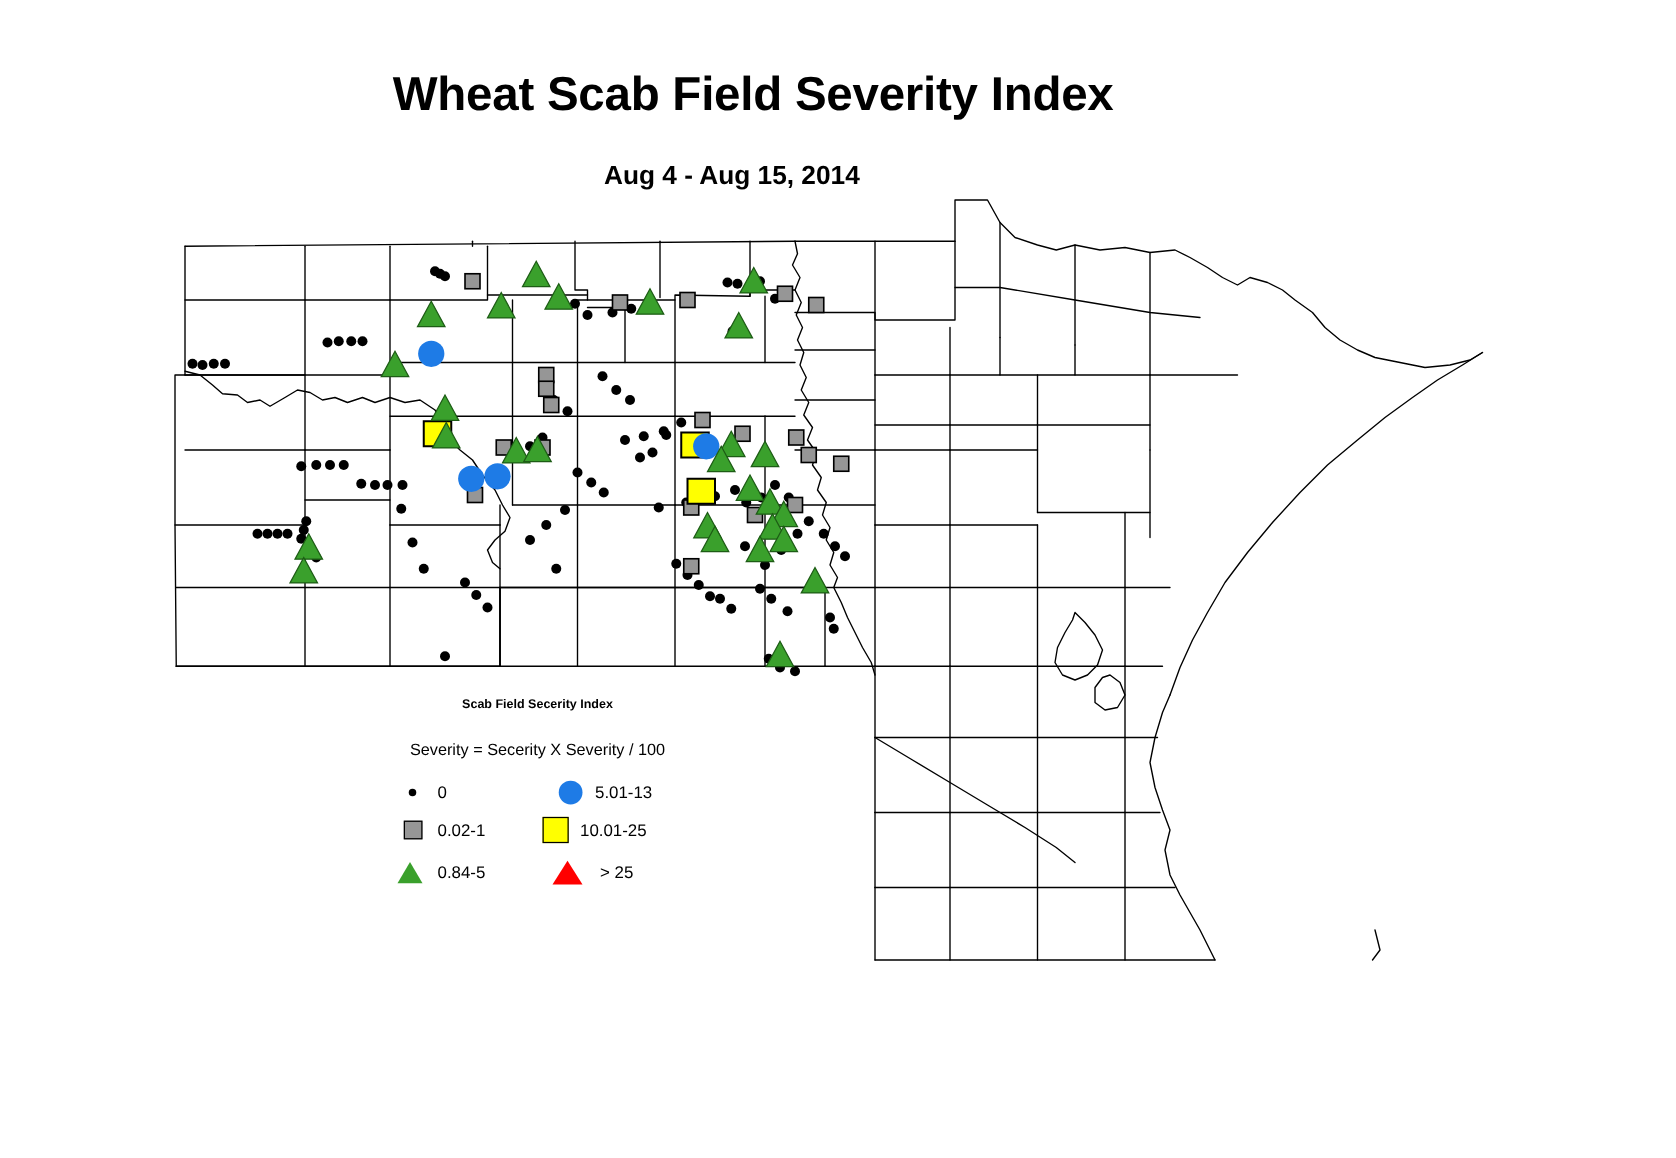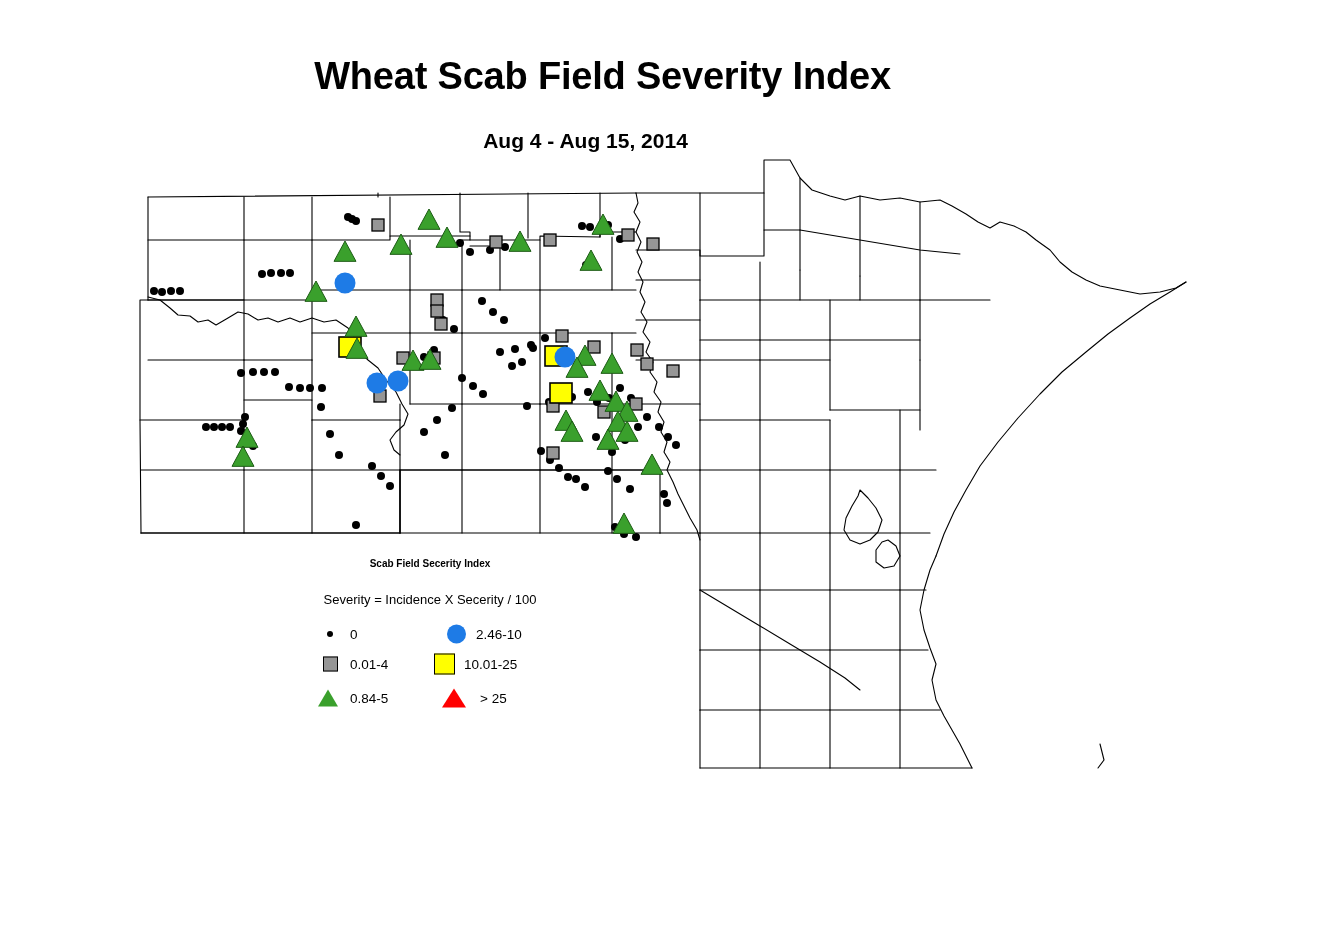--- a/index.html
+++ b/index.html
@@ -454,40 +454,40 @@
           <polygon points="243,446 232,466.35 254,466.35" fill="#3AA02C" stroke="#1d5c15" stroke-width="1"></polygon>
           <polygon points="566,410 555,430.35 577,430.35" fill="#3AA02C" stroke="#1d5c15" stroke-width="1"></polygon>
           <polygon points="572,421 561,441.35 583,441.35" fill="#3AA02C" stroke="#1d5c15" stroke-width="1"></polygon>
         </g>
       <g id="markers-triangle-red"></g>
     </svg>
   </div>
 
   <div id="legend">
     <div class="legend-title">Scab Field Secerity Index</div>
-    <div class="legend-sub">Severity = Incidence X Secerity / 100</div>
+    <div class="legend-sub">Severity = Secerity X Severity / 100</div>
 
     <div class="legend-row" style="left:10px; top:62px; width:130px;">
       <span class="sym sym-dot"></span>
       <span class="legend-label">0</span>
     </div>
     <div class="legend-row" style="left:10px; top:92px; width:130px;">
       <span class="sym sym-square sym-sq-gray"></span>
-      <span class="legend-label">0.01-4</span>
+      <span class="legend-label">0.02-1</span>
     </div>
     <div class="legend-row" style="left:10px; top:126px; width:130px;">
       <span class="tri-wrap">
           <span class="sym-tri sym-tri-green" style="position:relative;left:0;display:block;"></span>
         </span>
       <span class="legend-label">0.84-5</span>
     </div>
 
     <div class="legend-row" style="left:136px; top:62px; width:150px;">
       <span class="sym sym-circle sym-circ-blue"></span>
-      <span class="legend-label">2.46-10</span>
+      <span class="legend-label">5.01-13</span>
     </div>
     <div class="legend-row" style="left:124px; top:92px; width:150px;">
       <span class="sym sym-square sym-sq-yellow" style="width:21px;height:21px;left:10px;"></span>
       <span class="legend-label">10.01-25</span>
     </div>
     <div class="legend-row" style="left:136px; top:126px; width:150px;">
       <span class="tri-wrap" style="left:6px;">
           <span class="sym-tri sym-tri-red" style="position:relative;left:0;display:block;border-left-width:12px;border-right-width:12px;"></span>
         </span>
       <span class="legend-label" style="left:44px;">&gt; 25</span>

